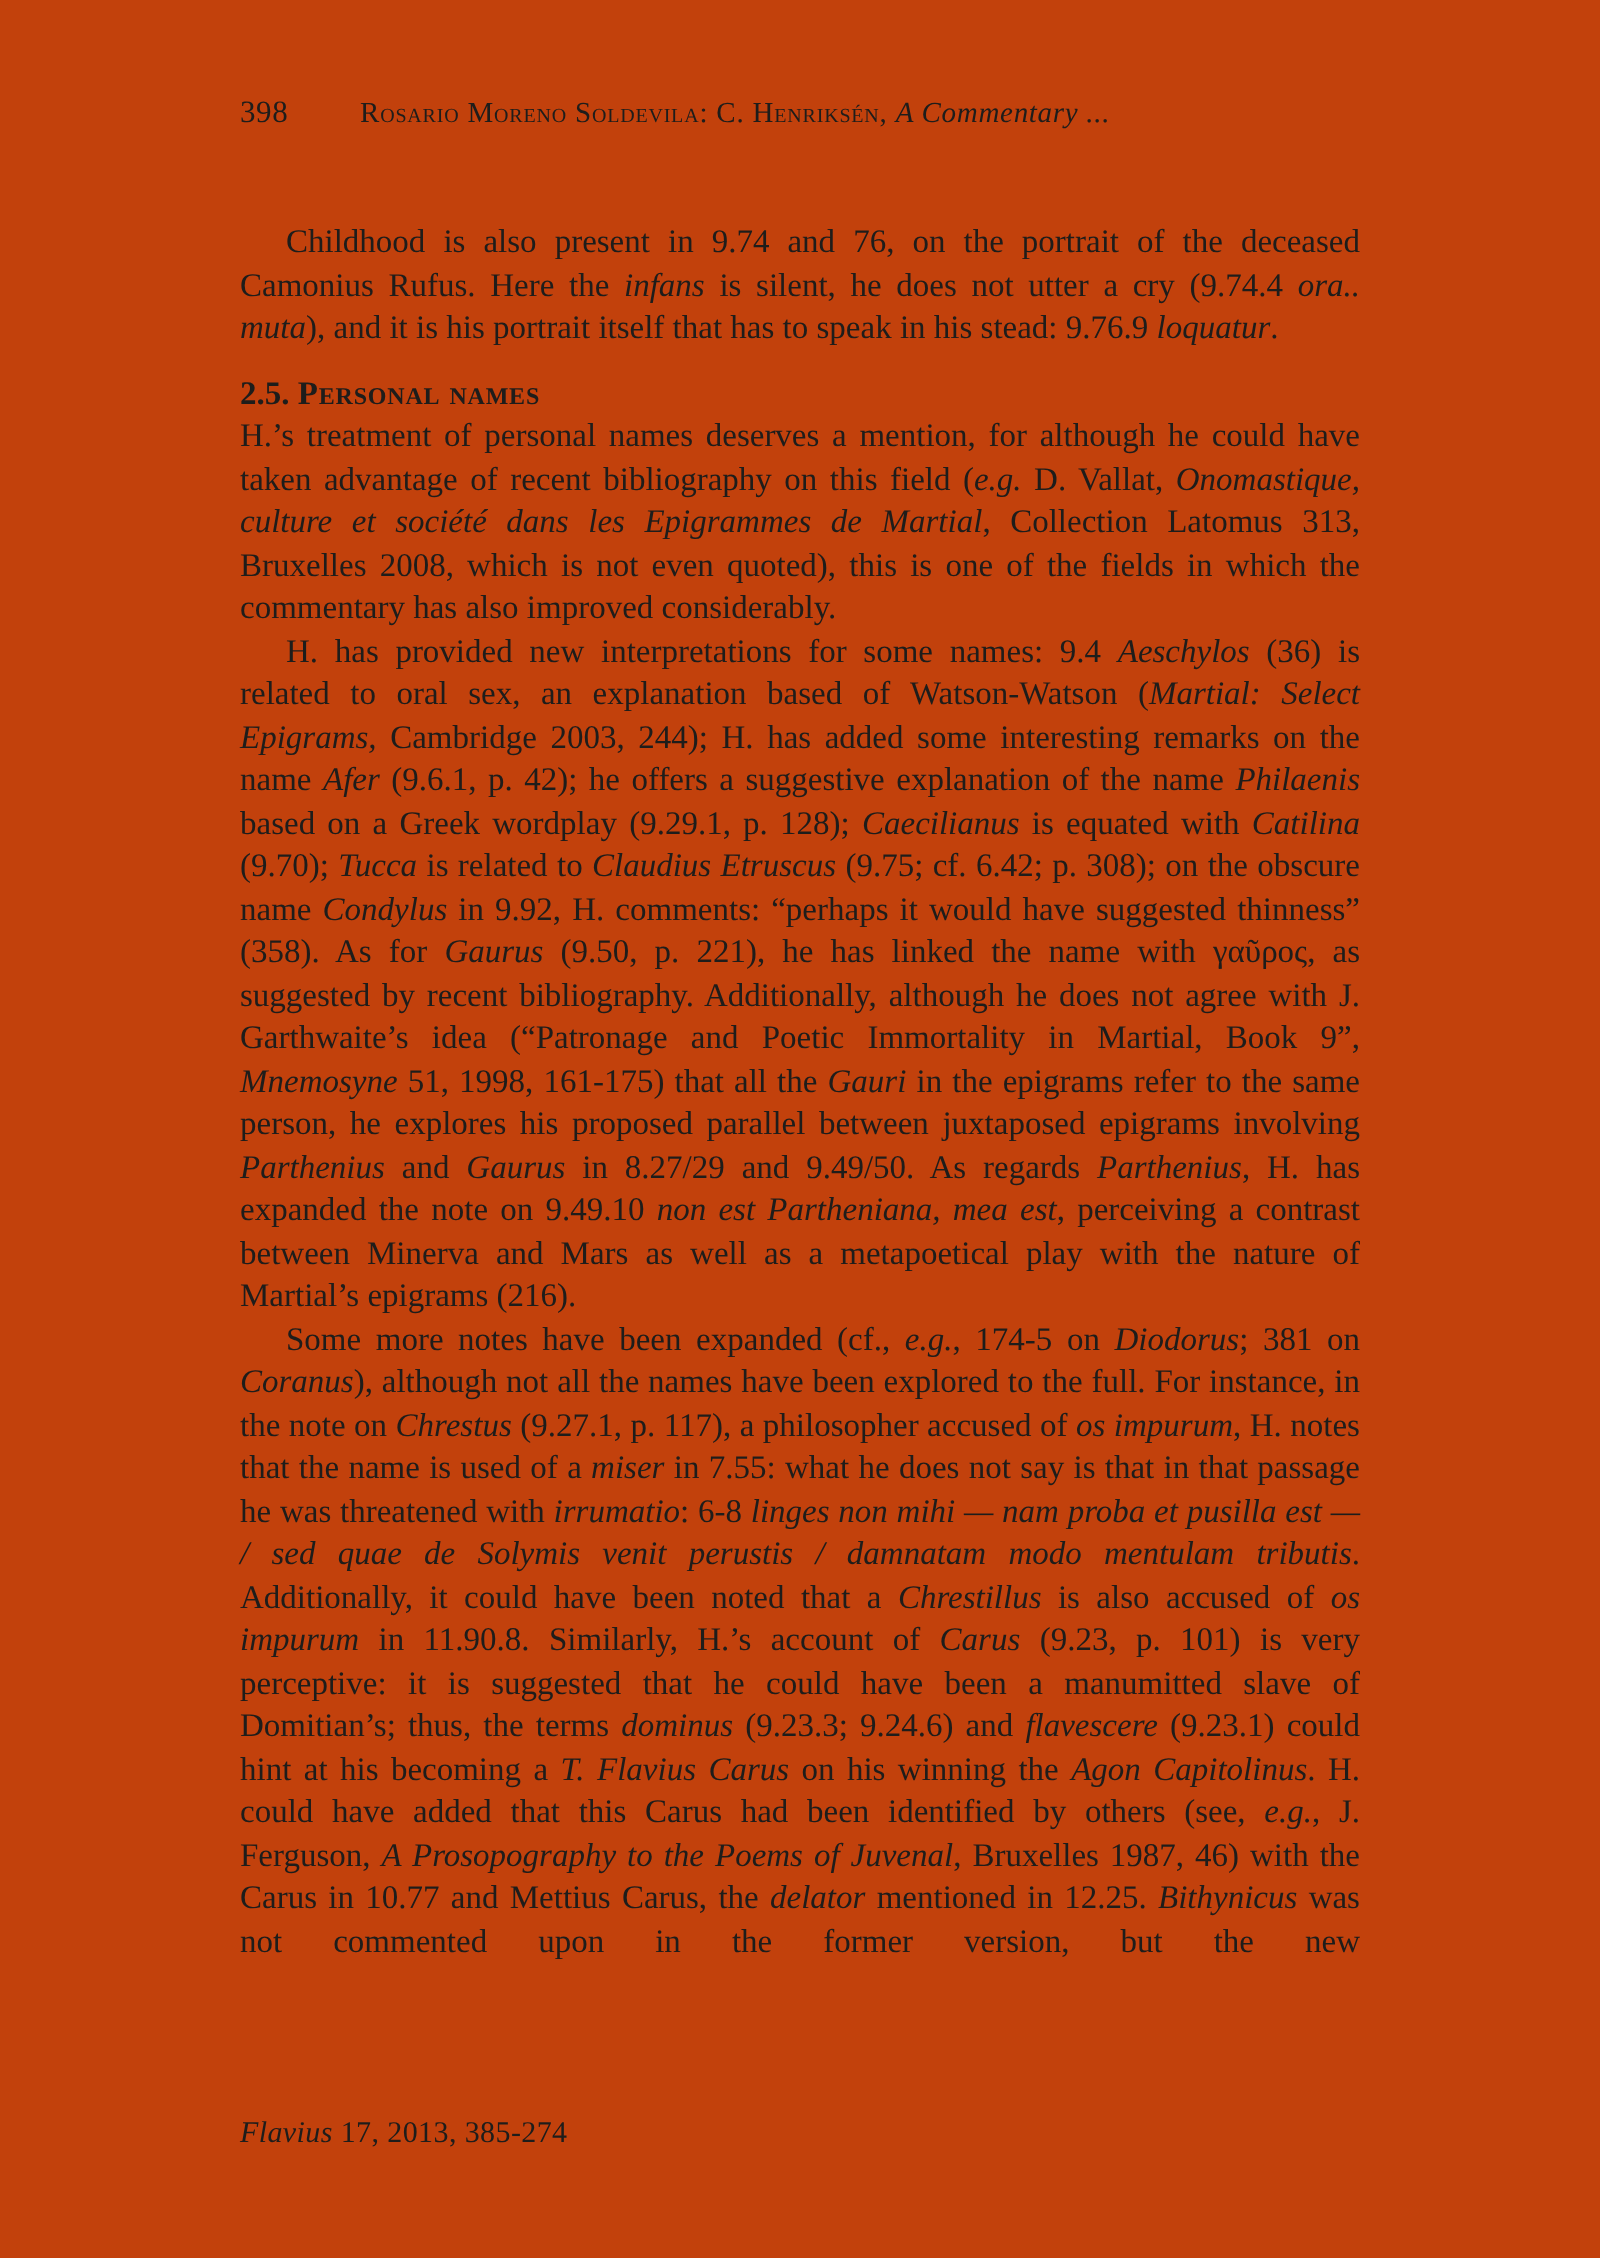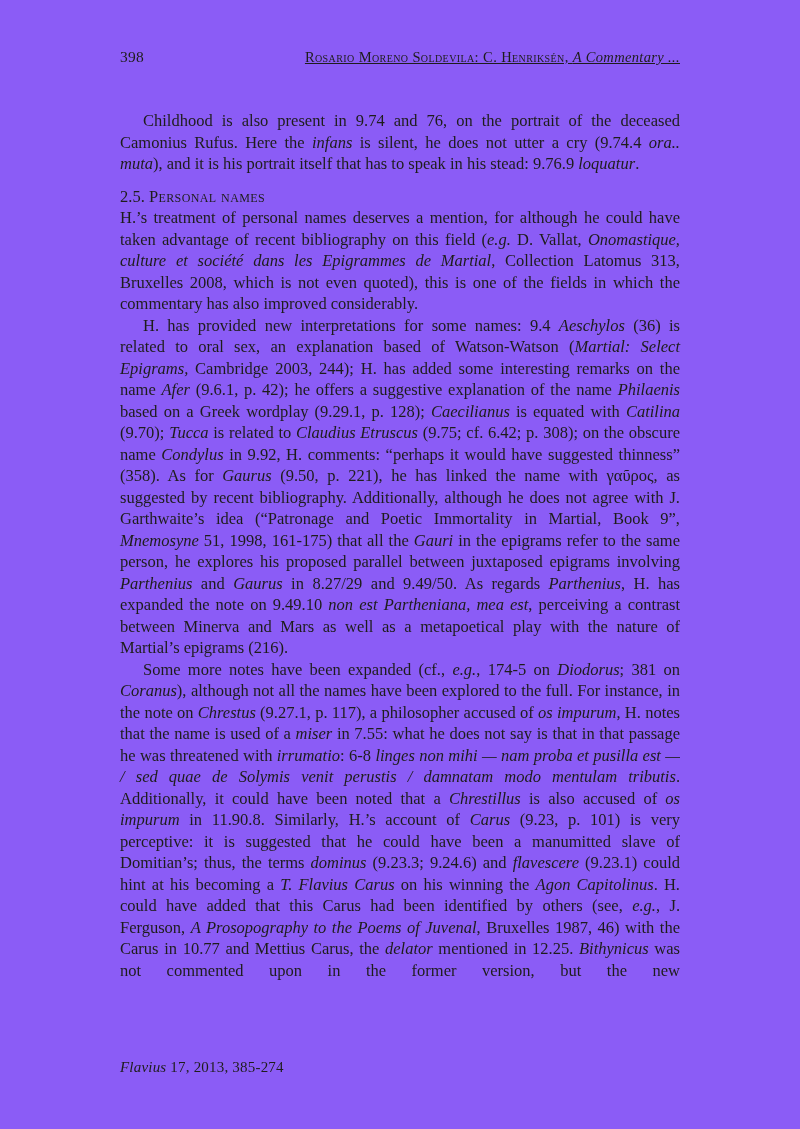--- a/index.html
+++ b/index.html
@@ -8,62 +8,61 @@
     width: 800px;
     height: 1129px;
     position: relative;
     font-family: "Liberation Serif", "DejaVu Serif", serif;
     color: #1e1d1b;
     overflow: hidden;
   }
   .page {
     position: absolute;
     inset: 0;
-    background: #8b5cf6;
+    background: #c2410c;
   }
   .page-header {
     position: absolute;
     top: 48px;
     left: 120px;
     width: 560px;
     height: 22px;
   }
   .page-number {
     position: absolute;
     left: 0;
     top: 0;
     font-size: 15.5px;
     letter-spacing: 0.3px;
   }
   .running-head {
     position: absolute;
     left: 60px;
     right: 0;
     top: 1px;
-    text-align: right;
+    text-align: left;
     font-size: 14.5px;
     letter-spacing: 0.35px;
     white-space: nowrap;
-    text-decoration: underline;
   }
   .body-text {
     position: absolute;
     top: 110px;
     left: 120px;
     width: 560px;
     font-size: 16.5px;
     line-height: 21.5px;
     text-align: justify;
   }
   .para { text-align: justify; }
   .para.indent { text-indent: 23px; }
   .para.cont { text-align-last: justify; font-family: Liberation Serif, serif; }
   .heading {
     font-size: 16.5px;
-    font-weight: normal;
+    font-weight: bold;
     line-height: 21.5px;
     margin-top: 11px;
     text-align: left;
   }
   .it { font-style: italic; }
   .sc { font-variant: small-caps; letter-spacing: 0.4px; }
   .page-footer {
     position: absolute;
     top: 1059px;
     left: 120px;

